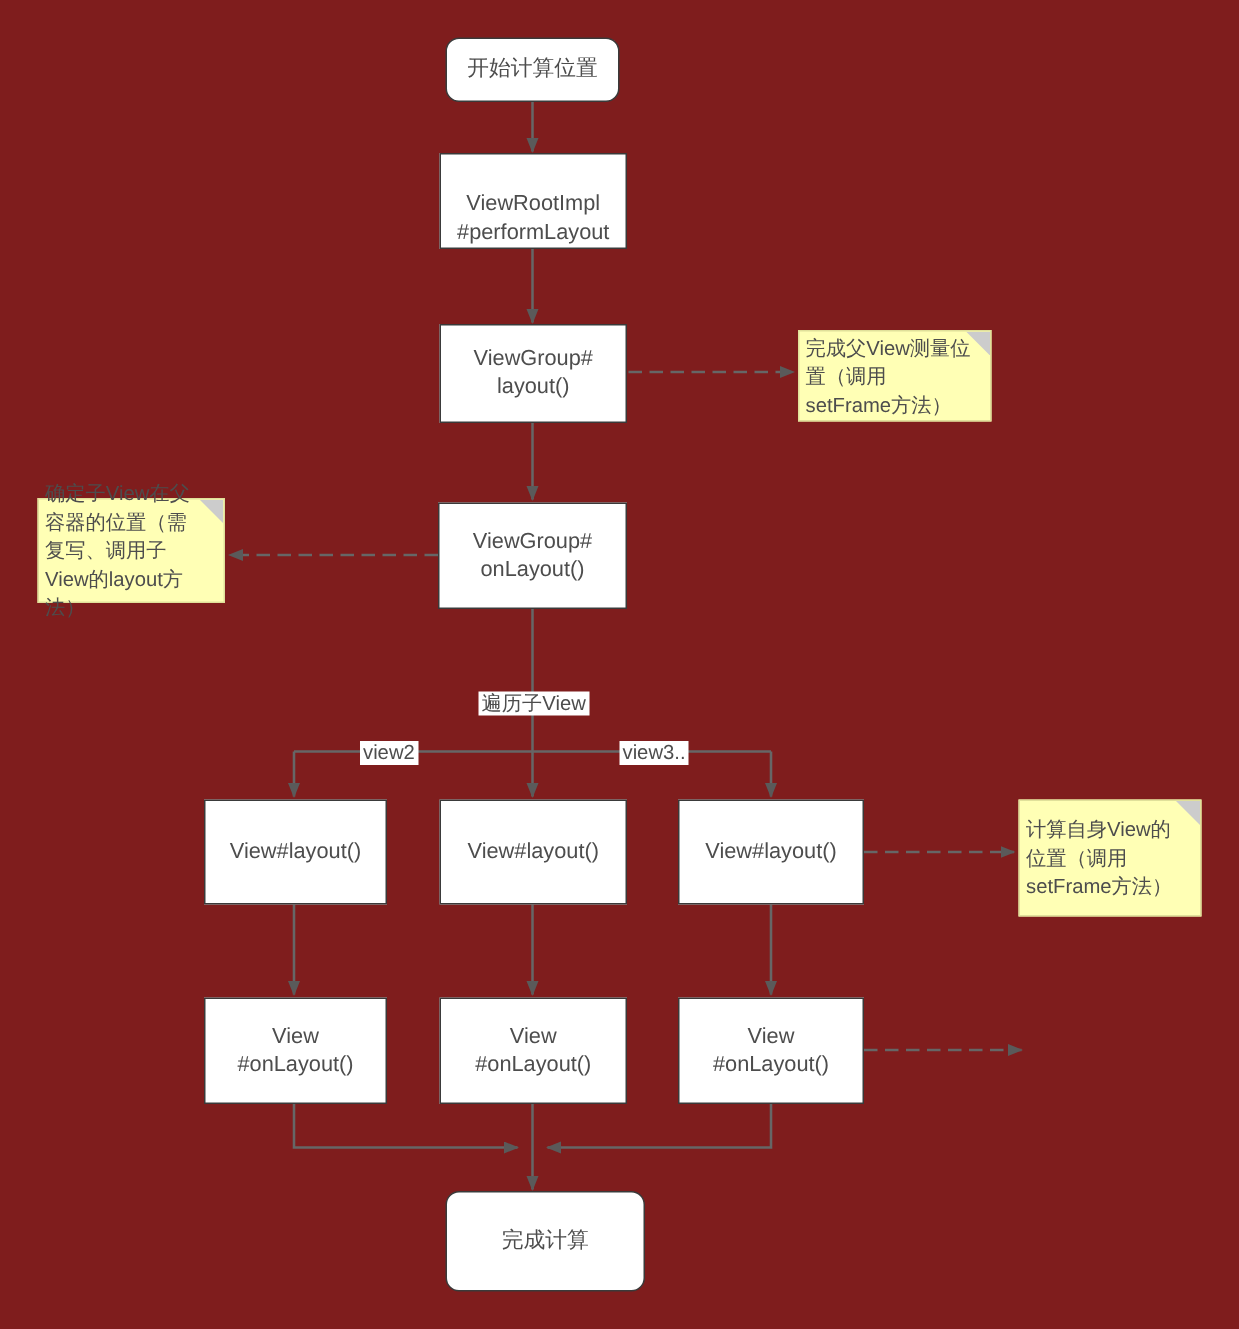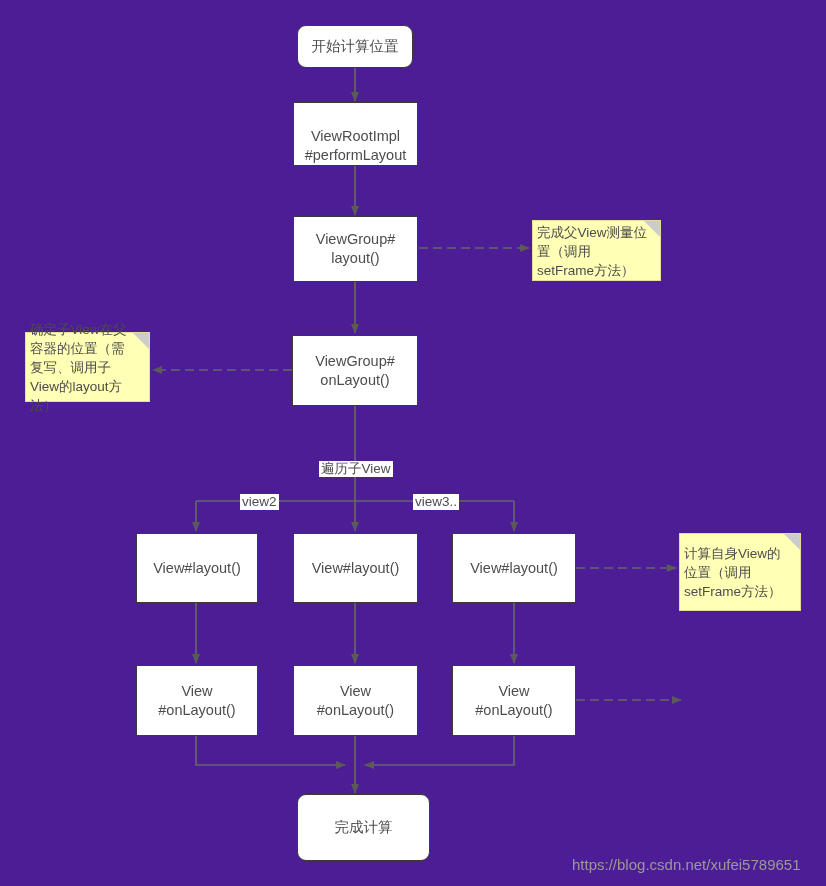--- a/index.html
+++ b/index.html
@@ -7,21 +7,21 @@
     padding: 0;
     background: #ffffff;
   }
   body {
     font-family: "Liberation Sans", "DejaVu Sans", sans-serif;
   }
   #canvas {
     position: relative;
     width: 826px;
     height: 886px;
-    background: #4c1d95;
+    background: #7f1d1d;
     overflow: hidden;
   }
   #edges {
     position: absolute;
     left: 0;
     top: 0;
     width: 826px;
     height: 886px;
   }
 
@@ -227,17 +227,14 @@
   </div>
 
   <div class="edge-label" style="left:240px; top:494px;">
     <span>view2</span>
   </div>
 
   <div class="edge-label" style="left:413px; top:494px;">
     <span>view3..</span>
   </div>
 
-  <div class="watermark" style="left:572px; top:856px;">
-    <span>https://blog.csdn.net/xufei5789651</span>
-  </div>
 
 </div>
 
 </body></html>

